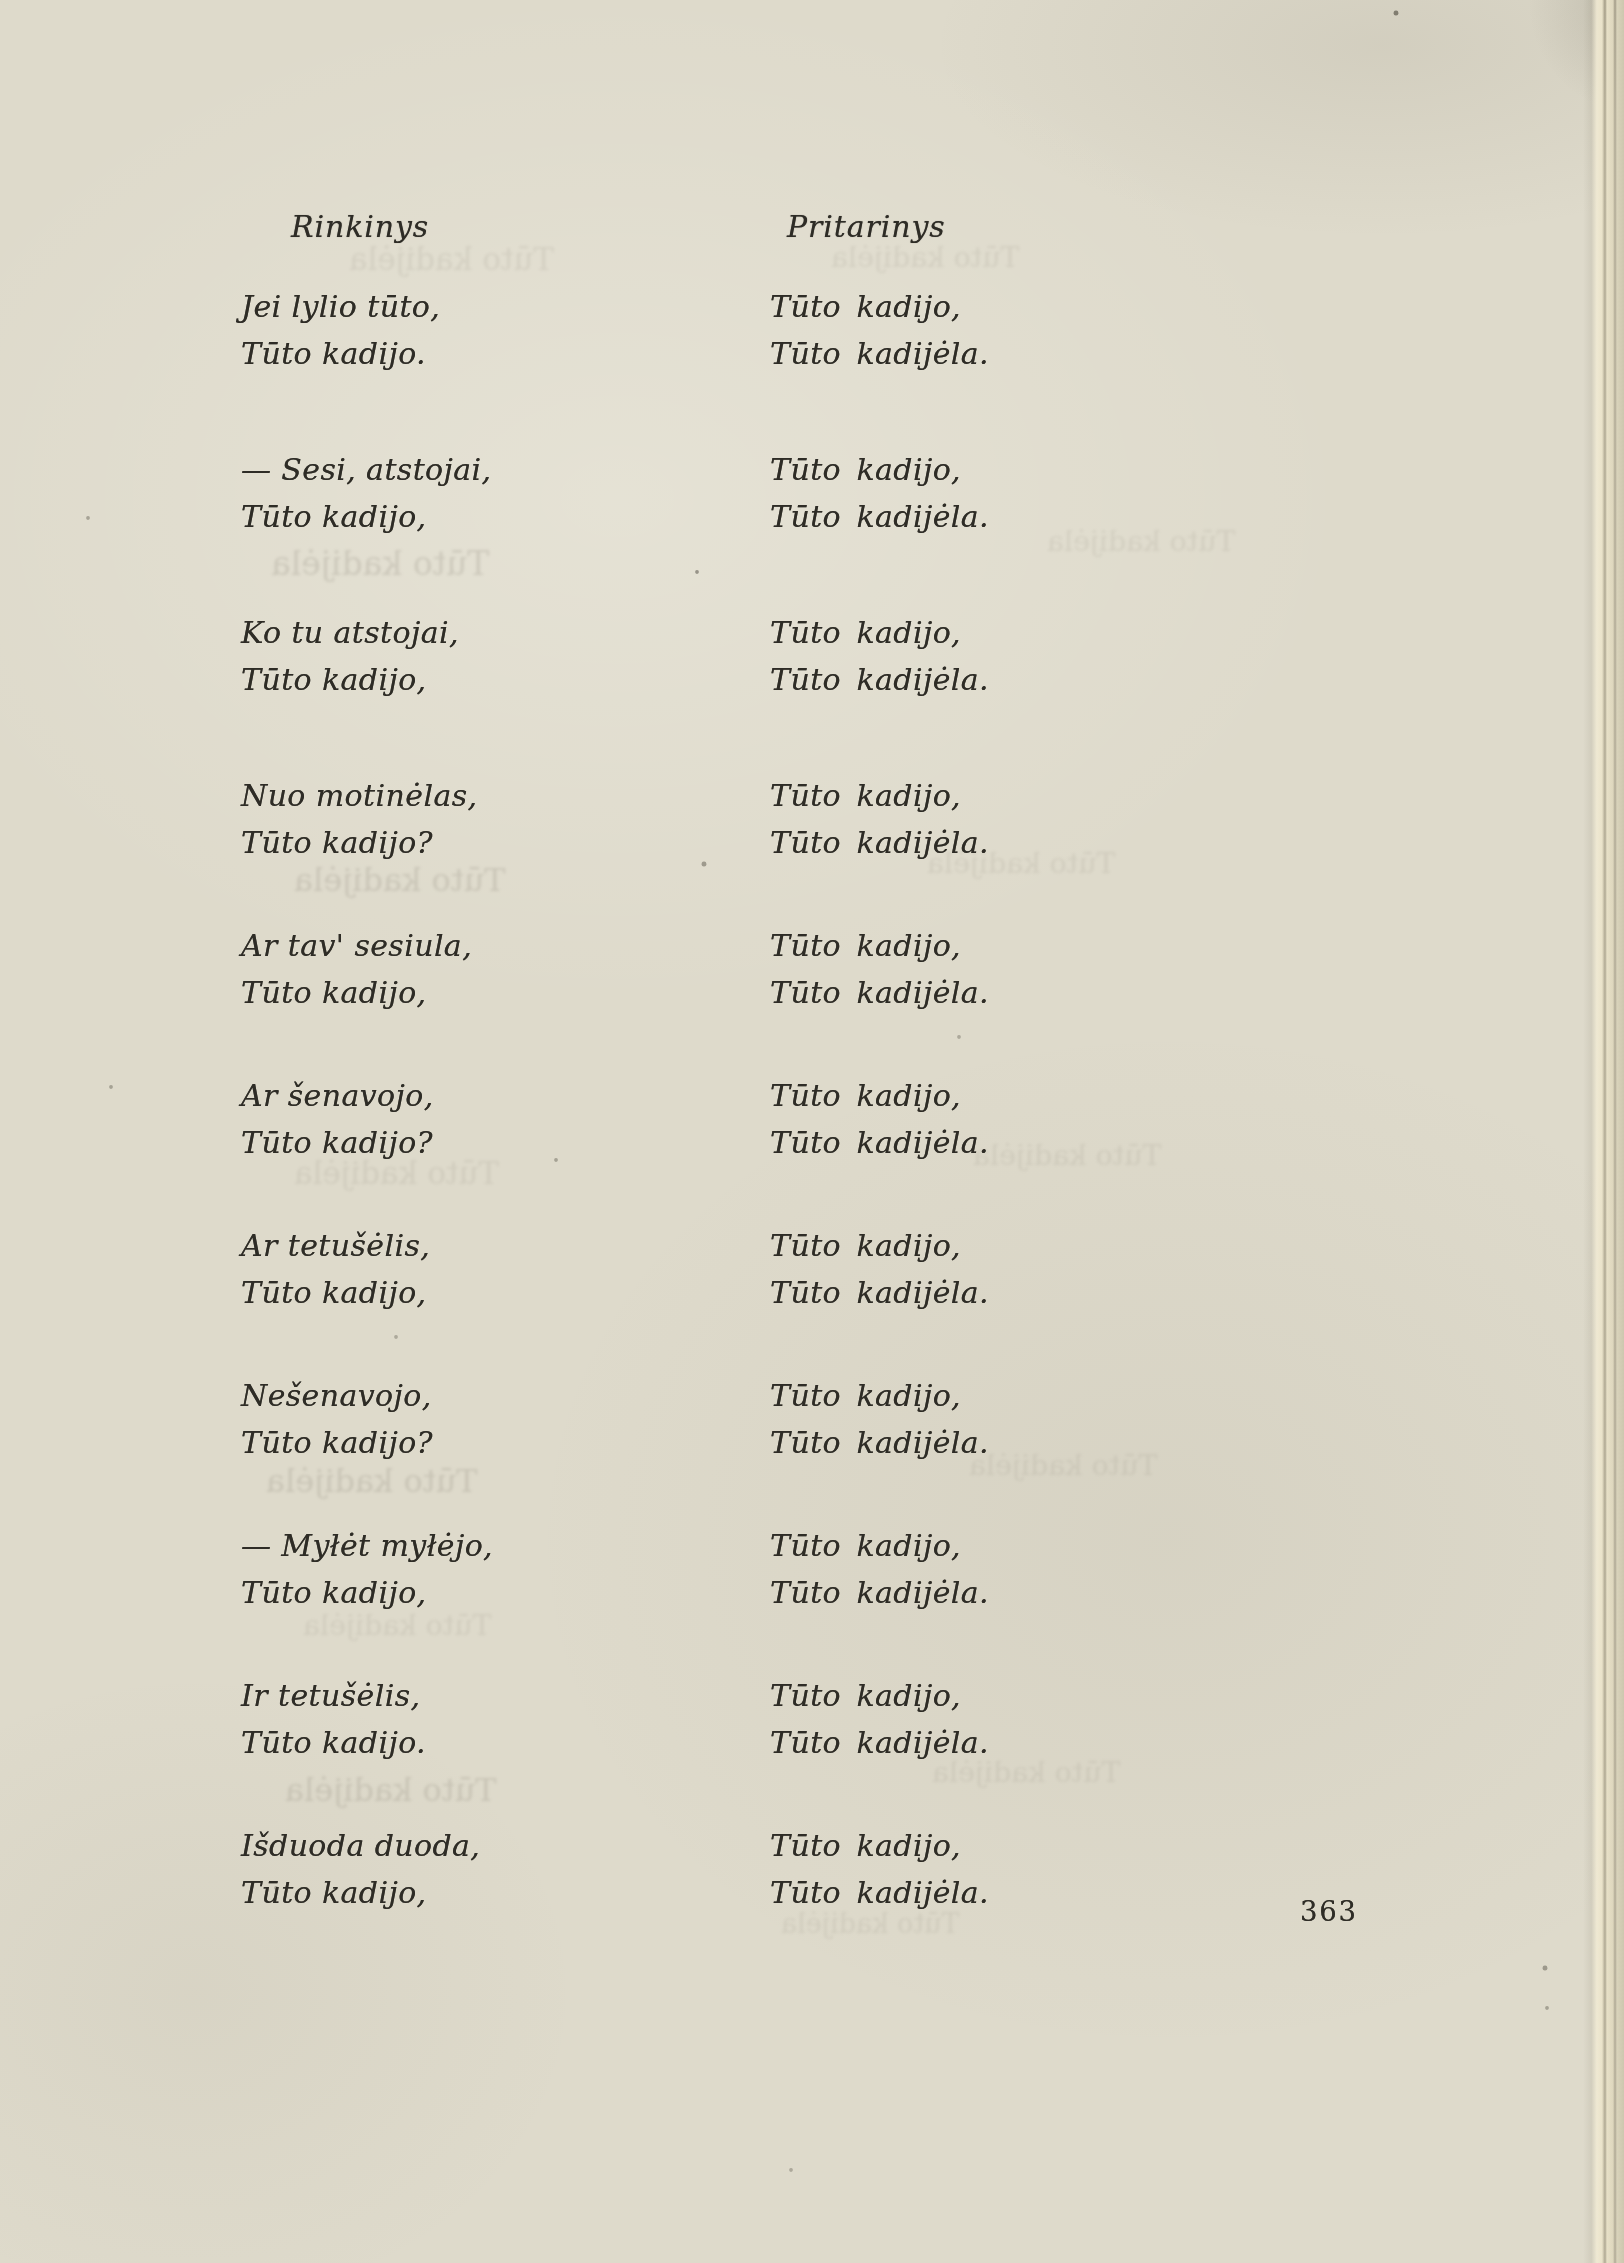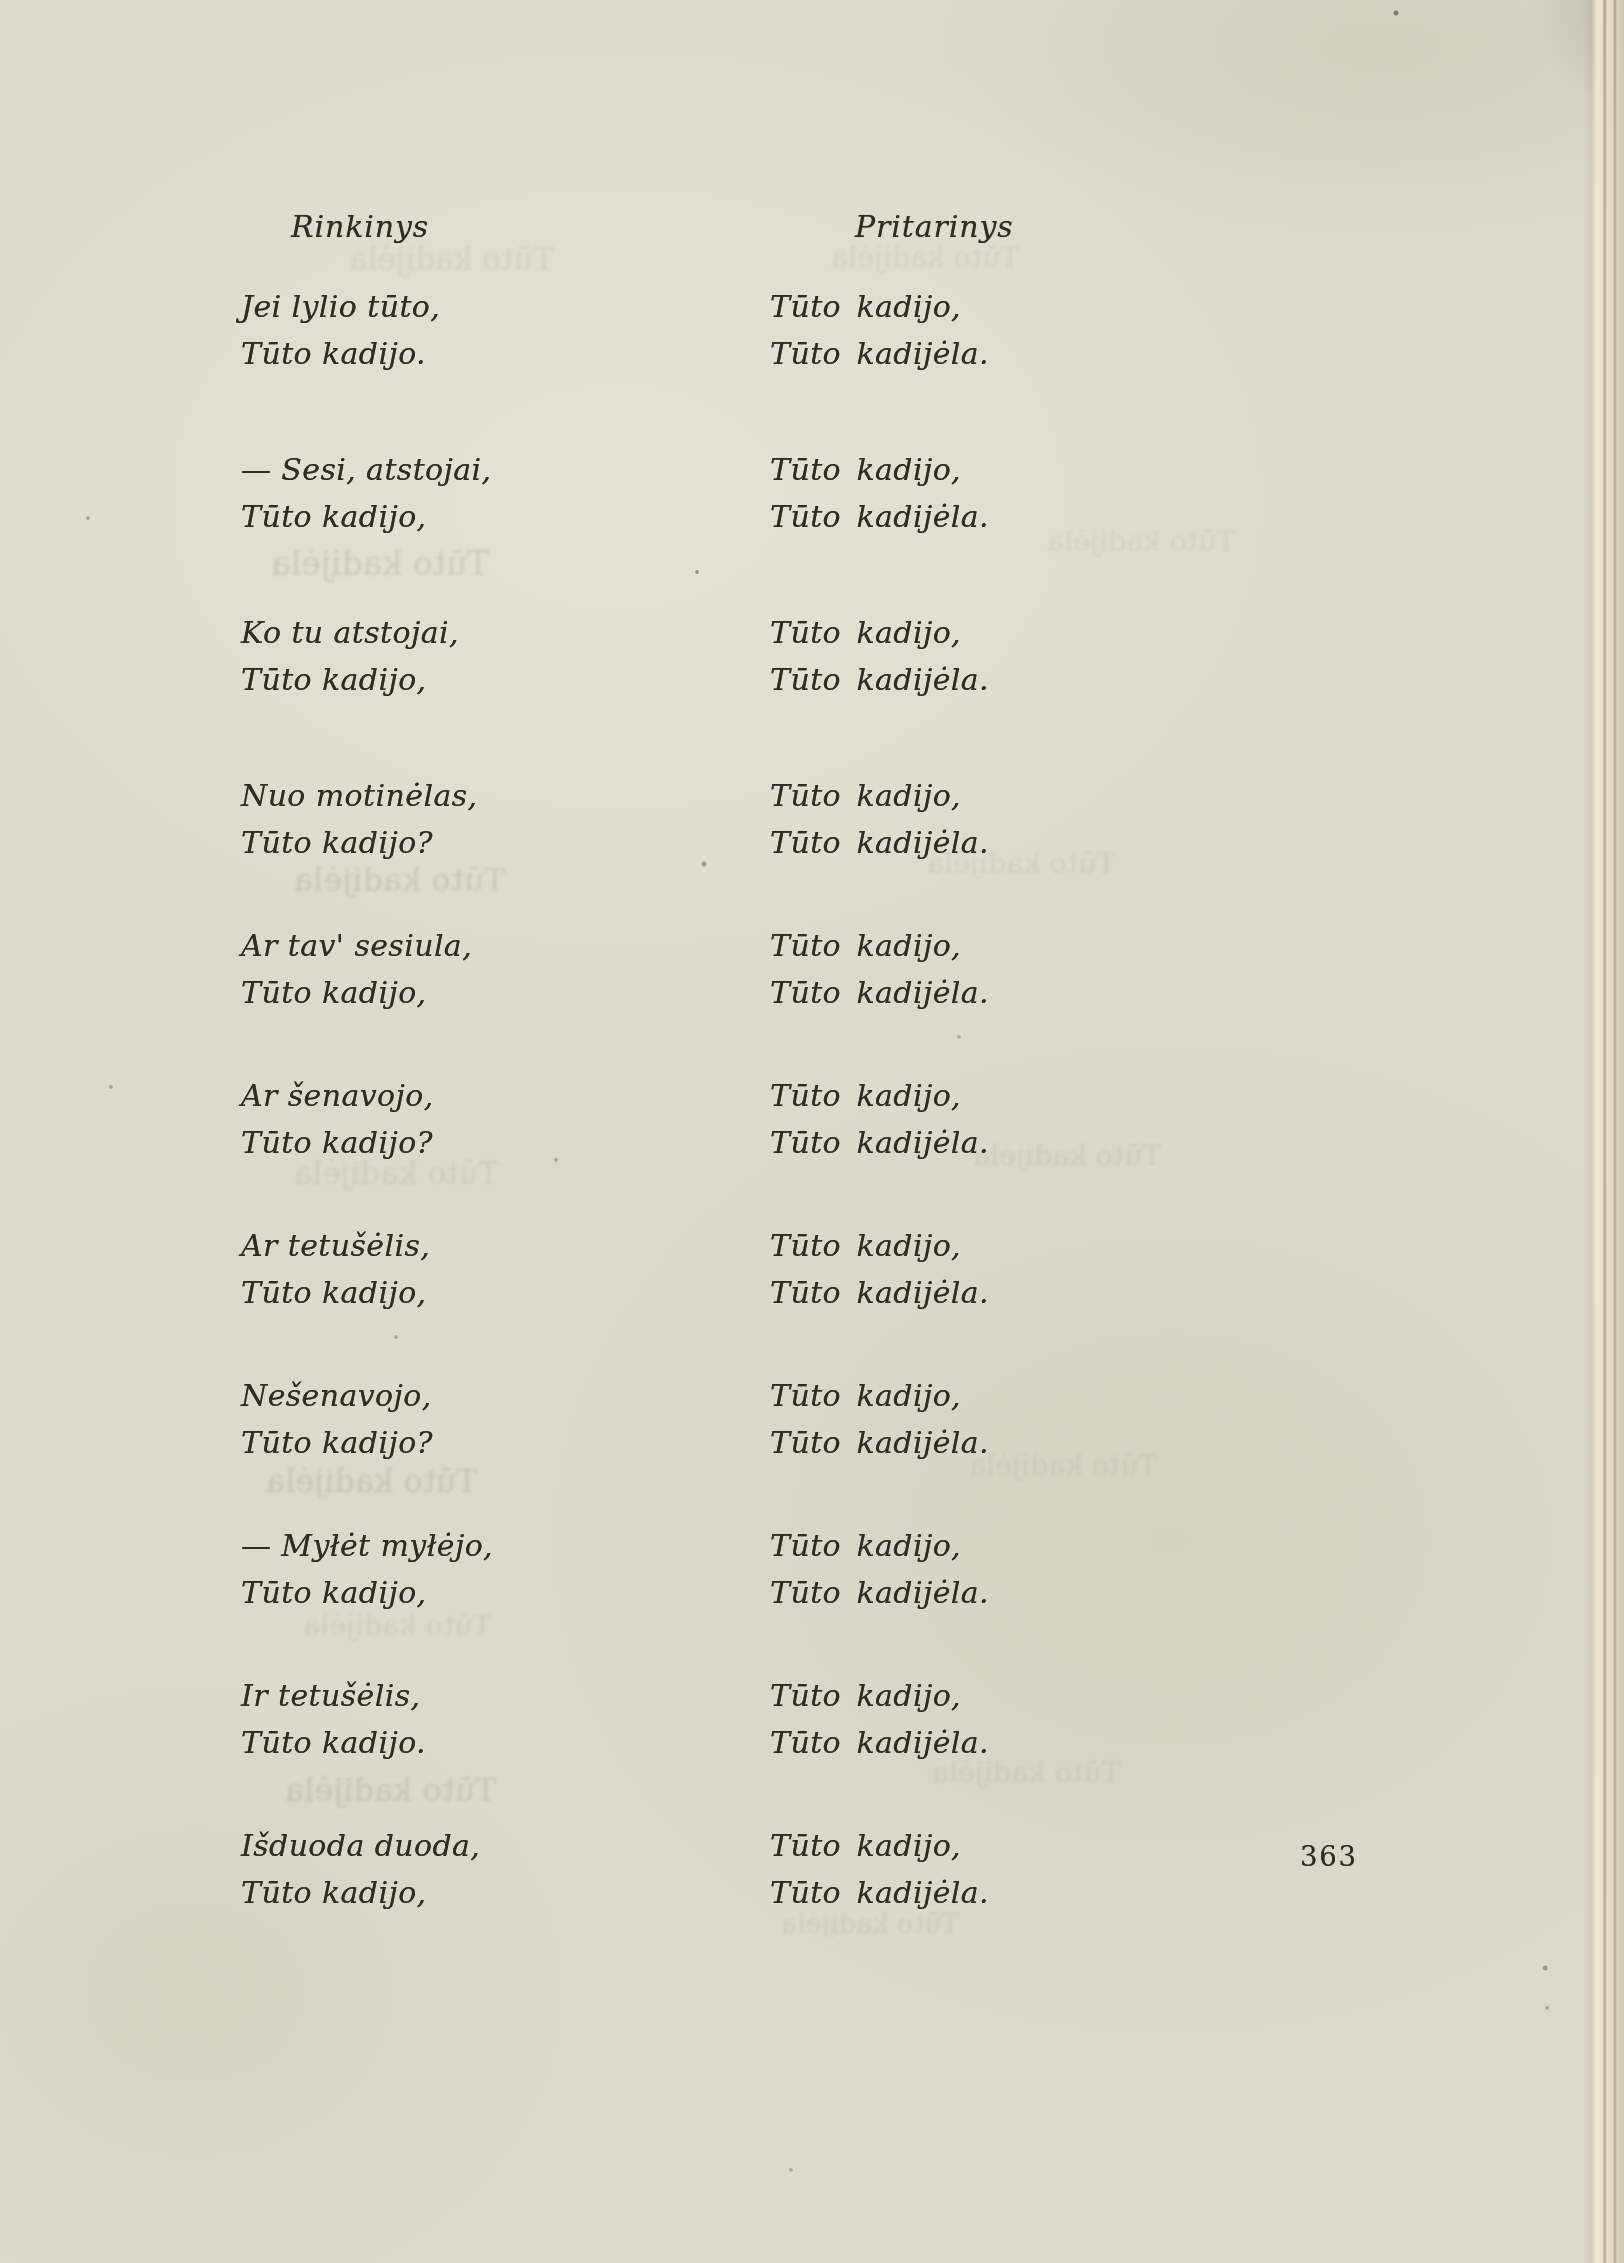--- a/index.html
+++ b/index.html
@@ -14,30 +14,30 @@
       #dedacb;
     font-family:"DejaVu Serif","Liberation Serif",serif;
     color:#2e2c26;
   }
   .col-header {
     position:absolute; top:209px;
     font-style:italic; font-size:30px; letter-spacing:0.9px;
     text-shadow:0 0 0.7px rgba(46,44,38,0.7);
   }
   .col-header.left  { left:291px;text-align:right; }
-  .col-header.right { left:855px; }
+  .col-header.right { left:787px; }
   .verses { position:absolute; top:283px; left:0; width:100%; }
   .verse-row { position:relative; height:150px; }
   .verse-row:nth-child(-n+3) { height:163px; }
   .verse { position:absolute; top:0; font-size:30px; line-height:47px;
            letter-spacing:0.4px; text-shadow:0 0 0.6px rgba(46,44,38,0.75);font-style:italic; }
   .verse.left-verse  { left:241px; }
   .verse.right-verse { left:770px; word-spacing:5.5px; }
   .page-number {
-    position:absolute; left:1300px; top:1840px;
+    position:absolute; left:1300px; top:1895px;
     font-size:27.5px; letter-spacing:1.8px;
     text-shadow:0 0 0.6px rgba(46,44,38,0.75);
   }
   .ghost {
     position:absolute; font-size:28.5px; color:#8d877a;
     transform:scaleX(-1); filter:blur(1.5px); opacity:0.16;
     white-space:nowrap; pointer-events:none;
   }
   .ghost.strong { opacity:0.26; }
   .right-edge {

